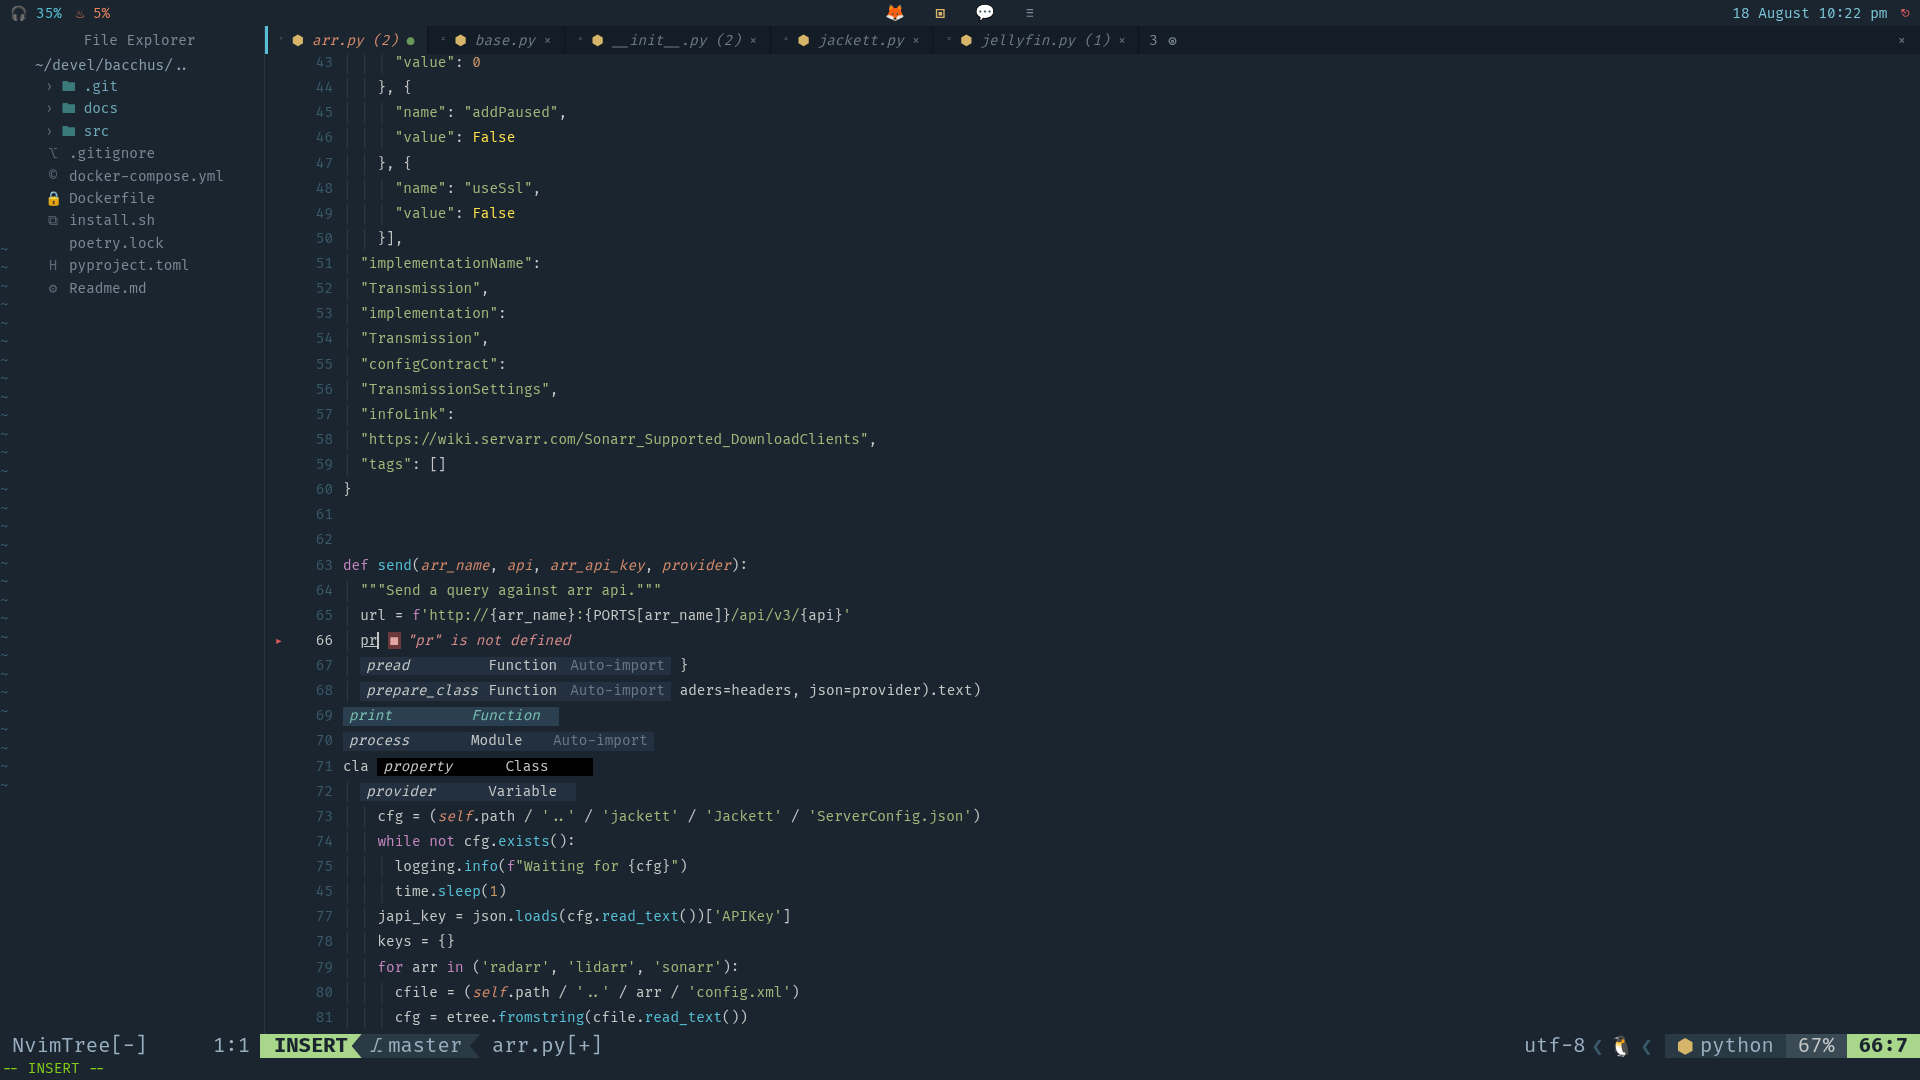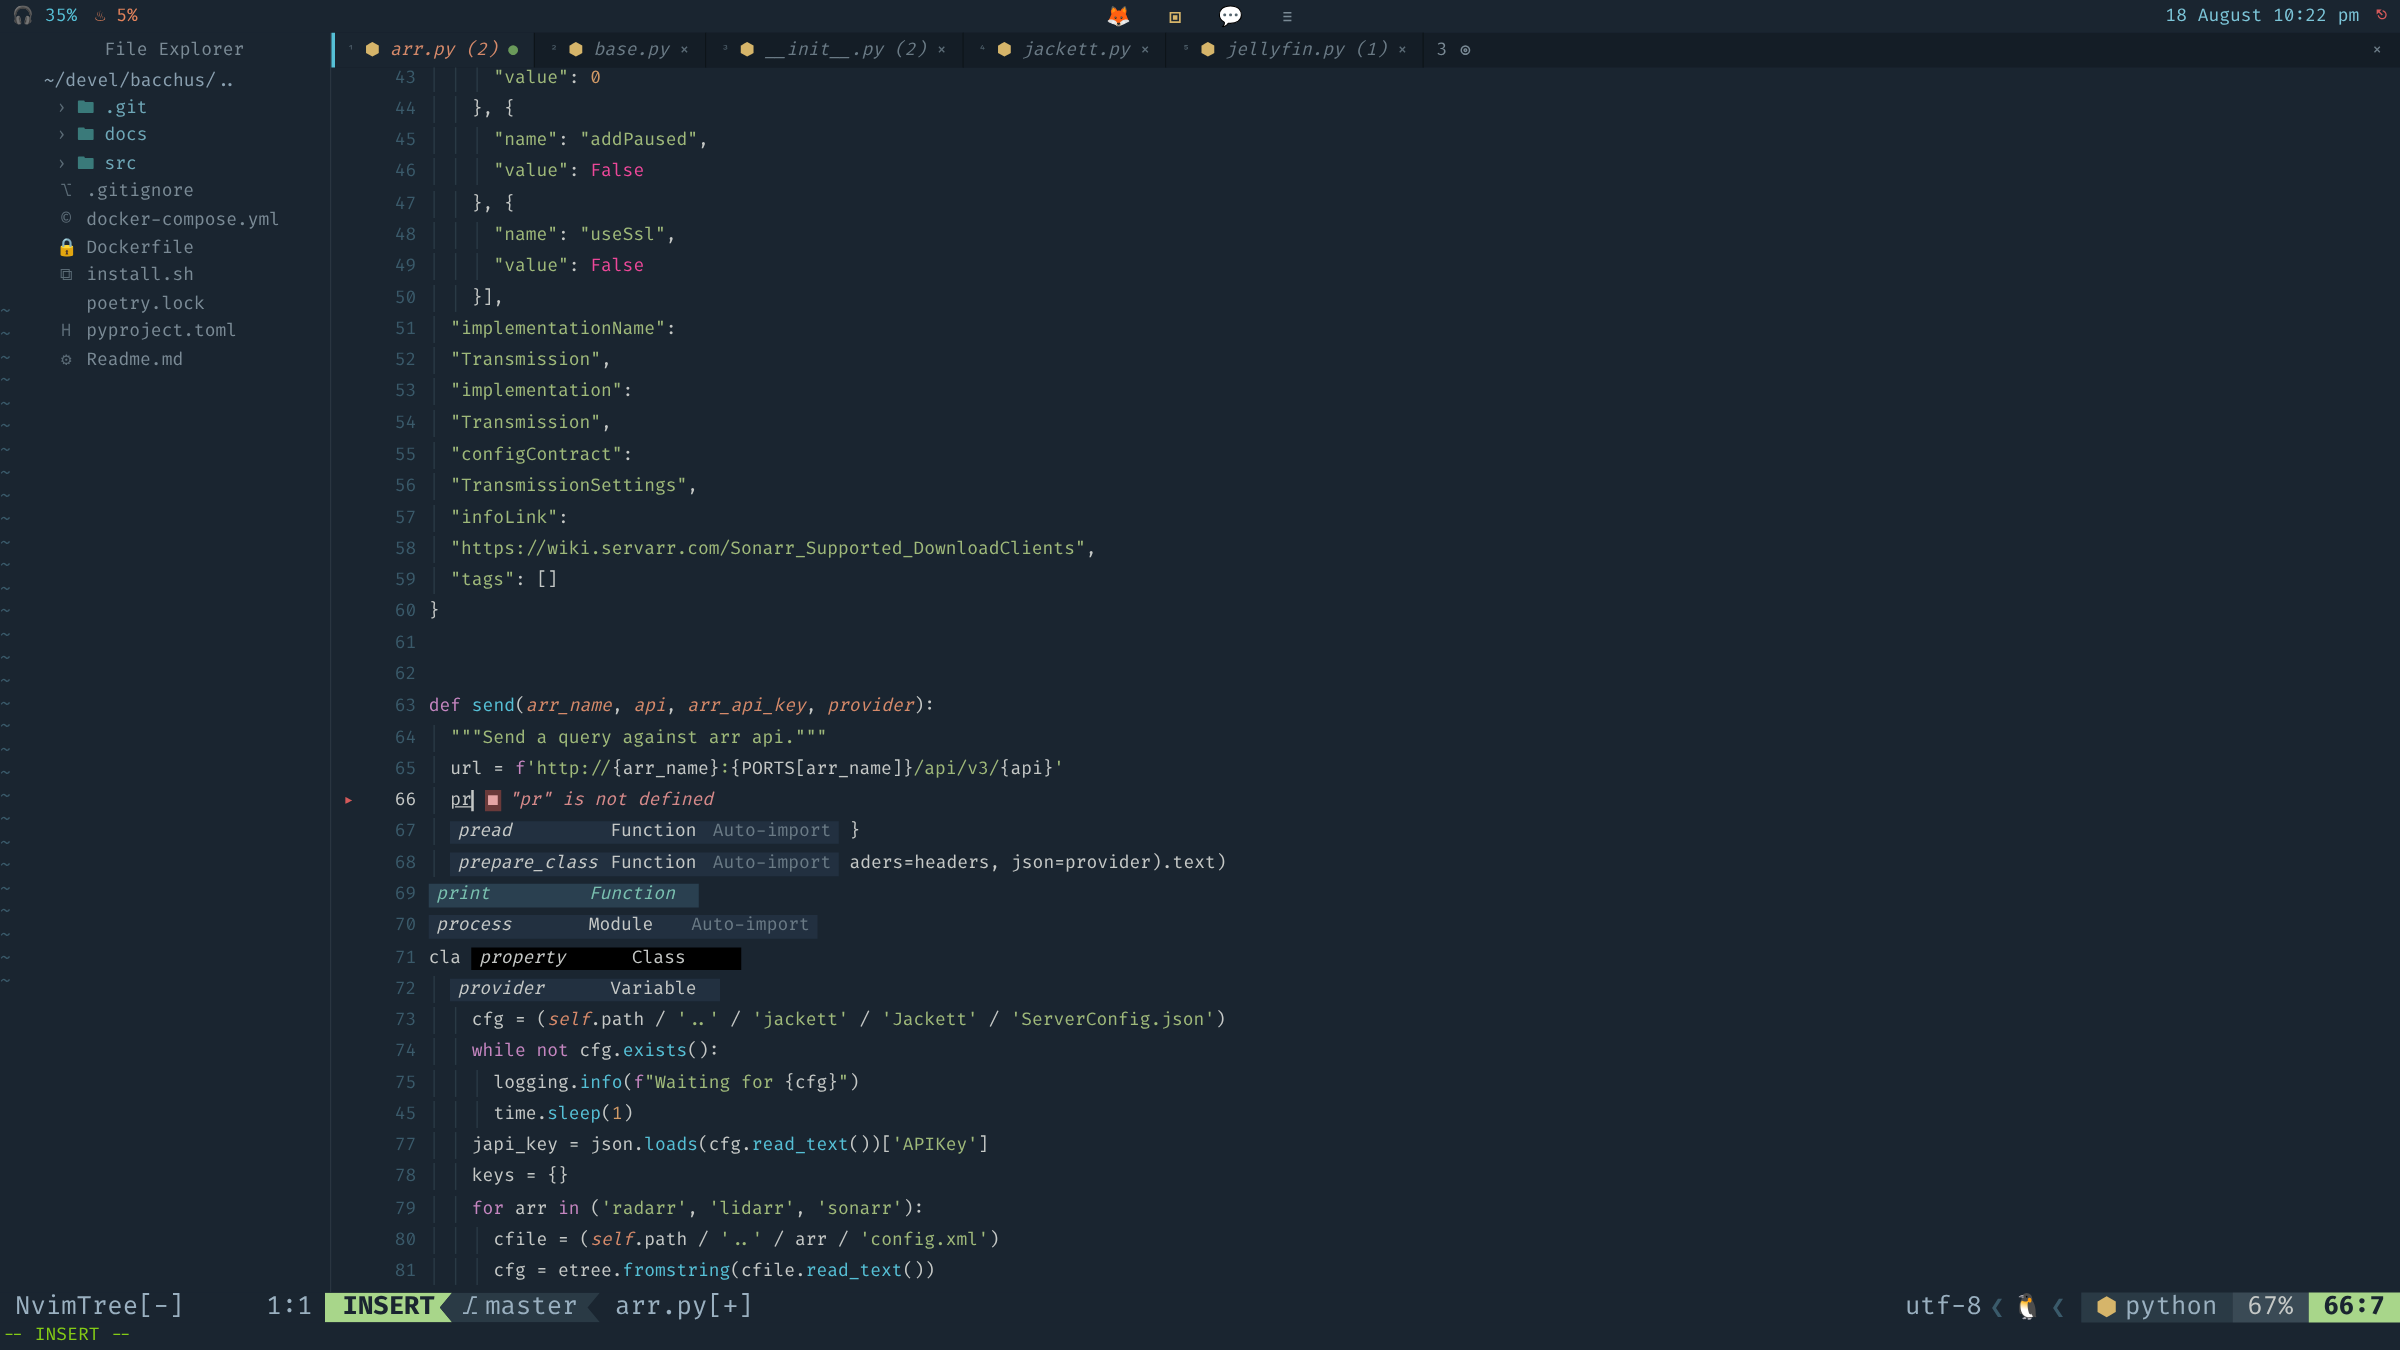--- a/index.html
+++ b/index.html
@@ -98,21 +98,21 @@
     flex: 1;
     display: flex;
     overflow: hidden;
     line-height: 1.32;
     font-size: 14px;
   }
   .kw { color: #c586c0; }
   .fn { color: #56c0d6; }
   .str { color: #9fb97a; }
   .num { color: #d19a66; }
-  .bool { color: #ec4899; }
+  .bool { color: #fde047; }
   .param { color: #d68a6a; font-style: italic; }
   .err-badge { background: #6a3a3a; color: #e5a5a5; padding: 0 2px; margin-right:6px; }
   .err-msg { color: #d68a8a; font-style: italic; }
   .cursor { border-left: 2px solid #c5c8c6; }
   .popup-row { display: flex; gap: 12px; padding: 0 6px; }
   .popup-row.sel { background: #2a4050; color: #8ab8c8; }
   .popup-row .pname { width: 110px; font-style: italic; }
   .popup-row .pkind { width: 70px; }
   .popup-row .pextra { color: #6a7a85; }
   .popup-row.sel .pname { color: #7ac0b0; }

